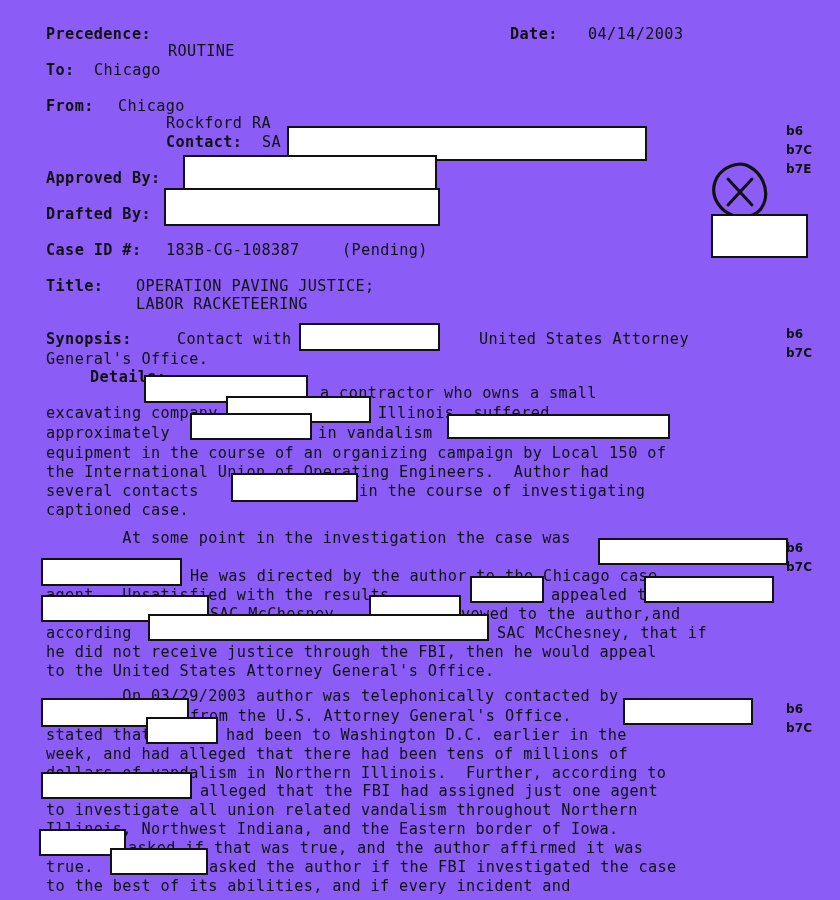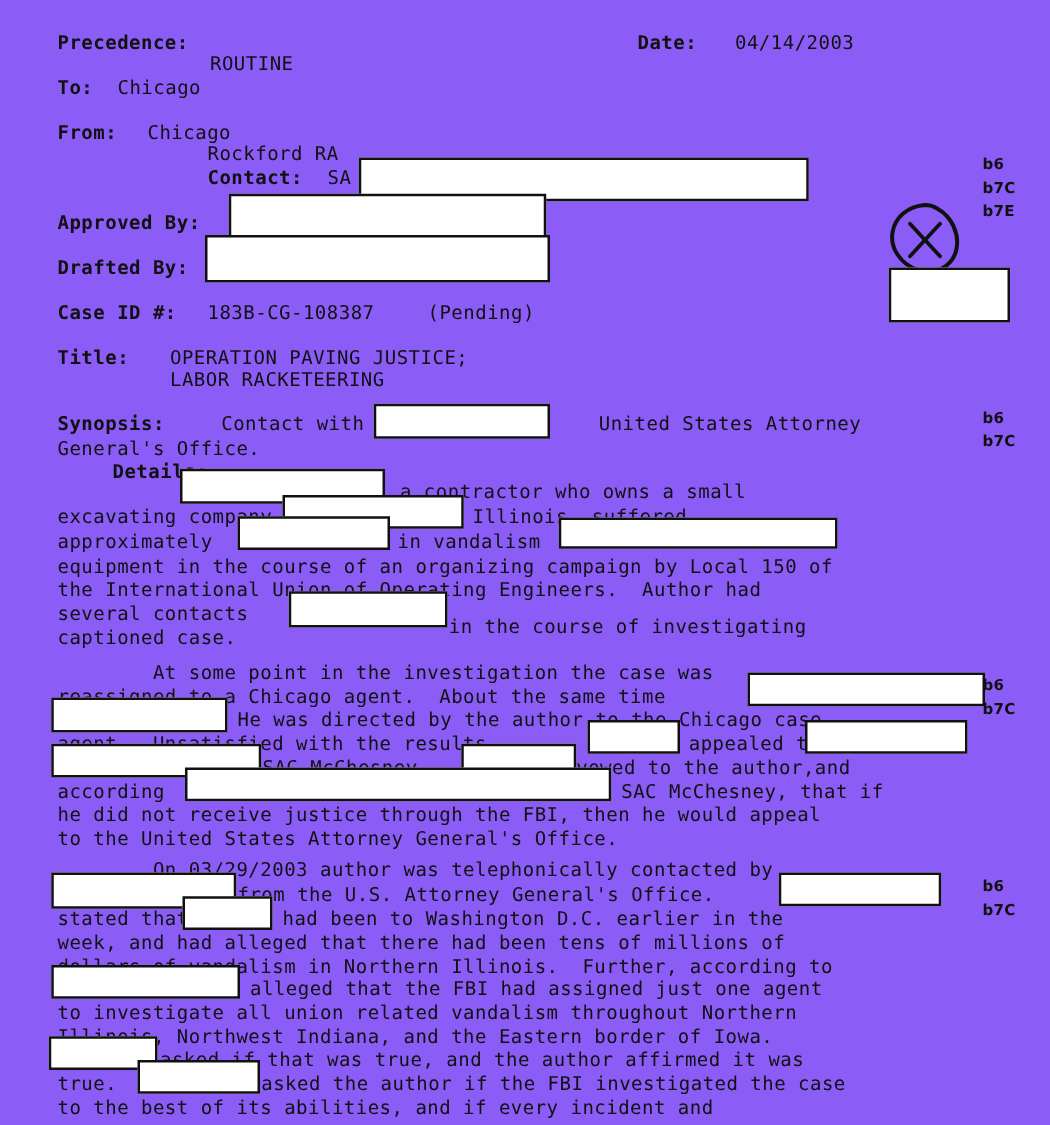--- a/index.html
+++ b/index.html
@@ -128,27 +128,26 @@
   <div class="t" style="left:46px; top:423px;">approximately</div>
   <div class="redaction" style="left:190px; top:413px; width:122px; height:27px;"></div>
   <div class="t" style="left:318px; top:423px;">in vandalism</div>
   <div class="redaction" style="left:447px; top:414px; width:223px; height:25px;"></div>
 
   <div class="t" style="left:46px; top:443px;">equipment in the course of an organizing campaign by Local 150 of</div>
   <div class="t" style="left:46px; top:462px;">the International Union of Operating Engineers.  Author had</div>
 
   <div class="t" style="left:46px; top:481px;">several contacts</div>
   <div class="redaction" style="left:231px; top:473px; width:127px; height:29px;"></div>
-  <div class="t" style="left:359px; top:491px;">in the course of investigating</div>
+  <div class="t" style="left:359px; top:481px;">in the course of investigating</div>
 
   <div class="t" style="left:46px; top:500px;">captioned case.</div>
 
   <div class="t" style="left:46px; top:528px;">        At some point in the investigation the case was</div>
 
-  <div class="t" style="left:46px; top:547px;">reassigned to a Chicago agent.  About the same time</div>
   <div class="redaction" style="left:598px; top:538px; width:190px; height:27px;"></div>
 
   <div class="redaction" style="left:41px; top:558px; width:141px; height:28px;"></div>
   <div class="t" style="left:190px; top:566px;">He was directed by the author to the Chicago case</div>
 
   <div class="t" style="left:46px; top:585px;">agent.  Unsatisfied with the results,</div>
   <div class="redaction" style="left:470px; top:576px; width:74px; height:27px;"></div>
   <div class="t" style="left:551px; top:585px;">appealed to</div>
   <div class="redaction" style="left:644px; top:576px; width:130px; height:27px;"></div>
 

